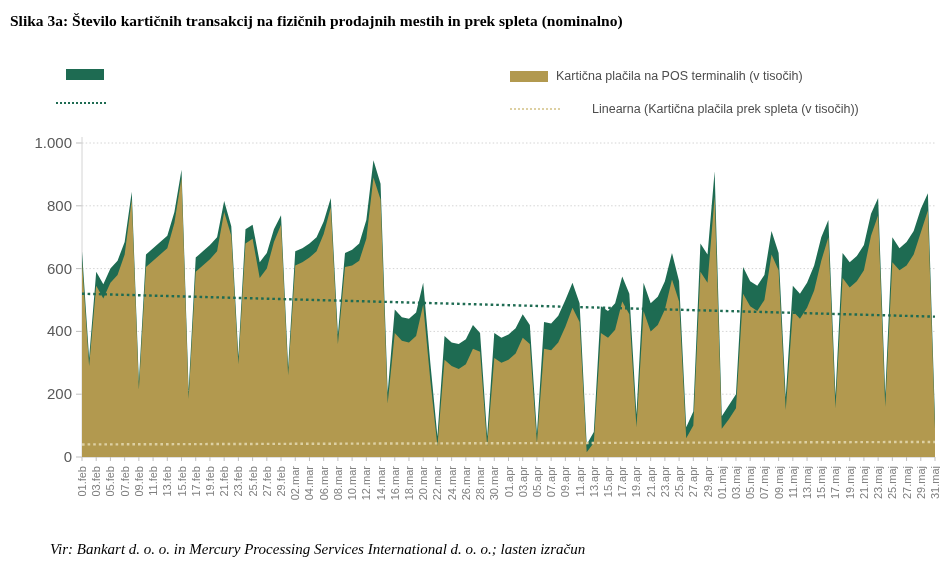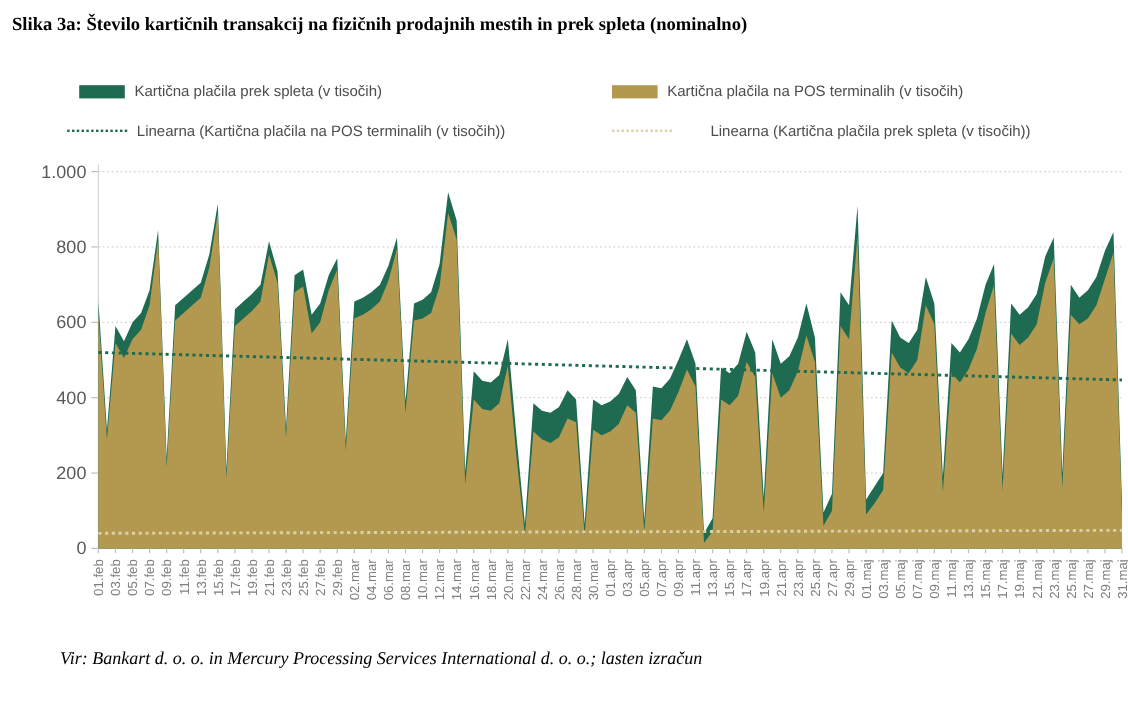--- a/index.html
+++ b/index.html
@@ -16,29 +16,27 @@
           font-style:italic;font-size:15px;color:#000;margin-left:40px;}
 </style>
 </head>
 <body>
 
 <div class="page">
   <div class="title">Slika 3a: Število kartičnih transakcij na fizičnih prodajnih mestih in prek spleta (nominalno)</div>
 
   <div class="legend-item" style="left:66px;top:69px;">
     <span class="swatch" style="background: rgb(30, 107, 82);"></span>
-    <span>Kartična plačila prek spleta (v tisočih)</span>
   </div>
   <div class="legend-item" style="left:510px;top:69px;">
     <span class="swatch" style="background: rgb(178, 153, 79);"></span>
     <span>Kartična plačila na POS terminalih (v tisočih)</span>
   </div>
   <div class="legend-item" style="left:56px;top:102px;">
     <span class="dotline" style="border-bottom-color: rgb(30, 107, 82);"></span>
-    <span>Linearna (Kartična plačila na POS terminalih (v tisočih))</span>
   </div>
   <div class="legend-item" style="left:510px;top:102px;gap:32px;">
     <span class="dotline" style="border-bottom-color: rgb(221, 208, 163);"></span>
     <span>Linearna (Kartična plačila prek spleta (v tisočih))</span>
   </div>
 
   <div class="chart-wrap">
     <svg id="chart" width="940" height="395">
         <line x1="76" y1="327" x2="82" y2="327" stroke="#BFBFBF" stroke-width="1"></line>
         <text x="72" y="332" text-anchor="end" font-size="15" fill="#595959" font-family="&quot;Liberation Sans&quot;,sans-serif">0</text>

